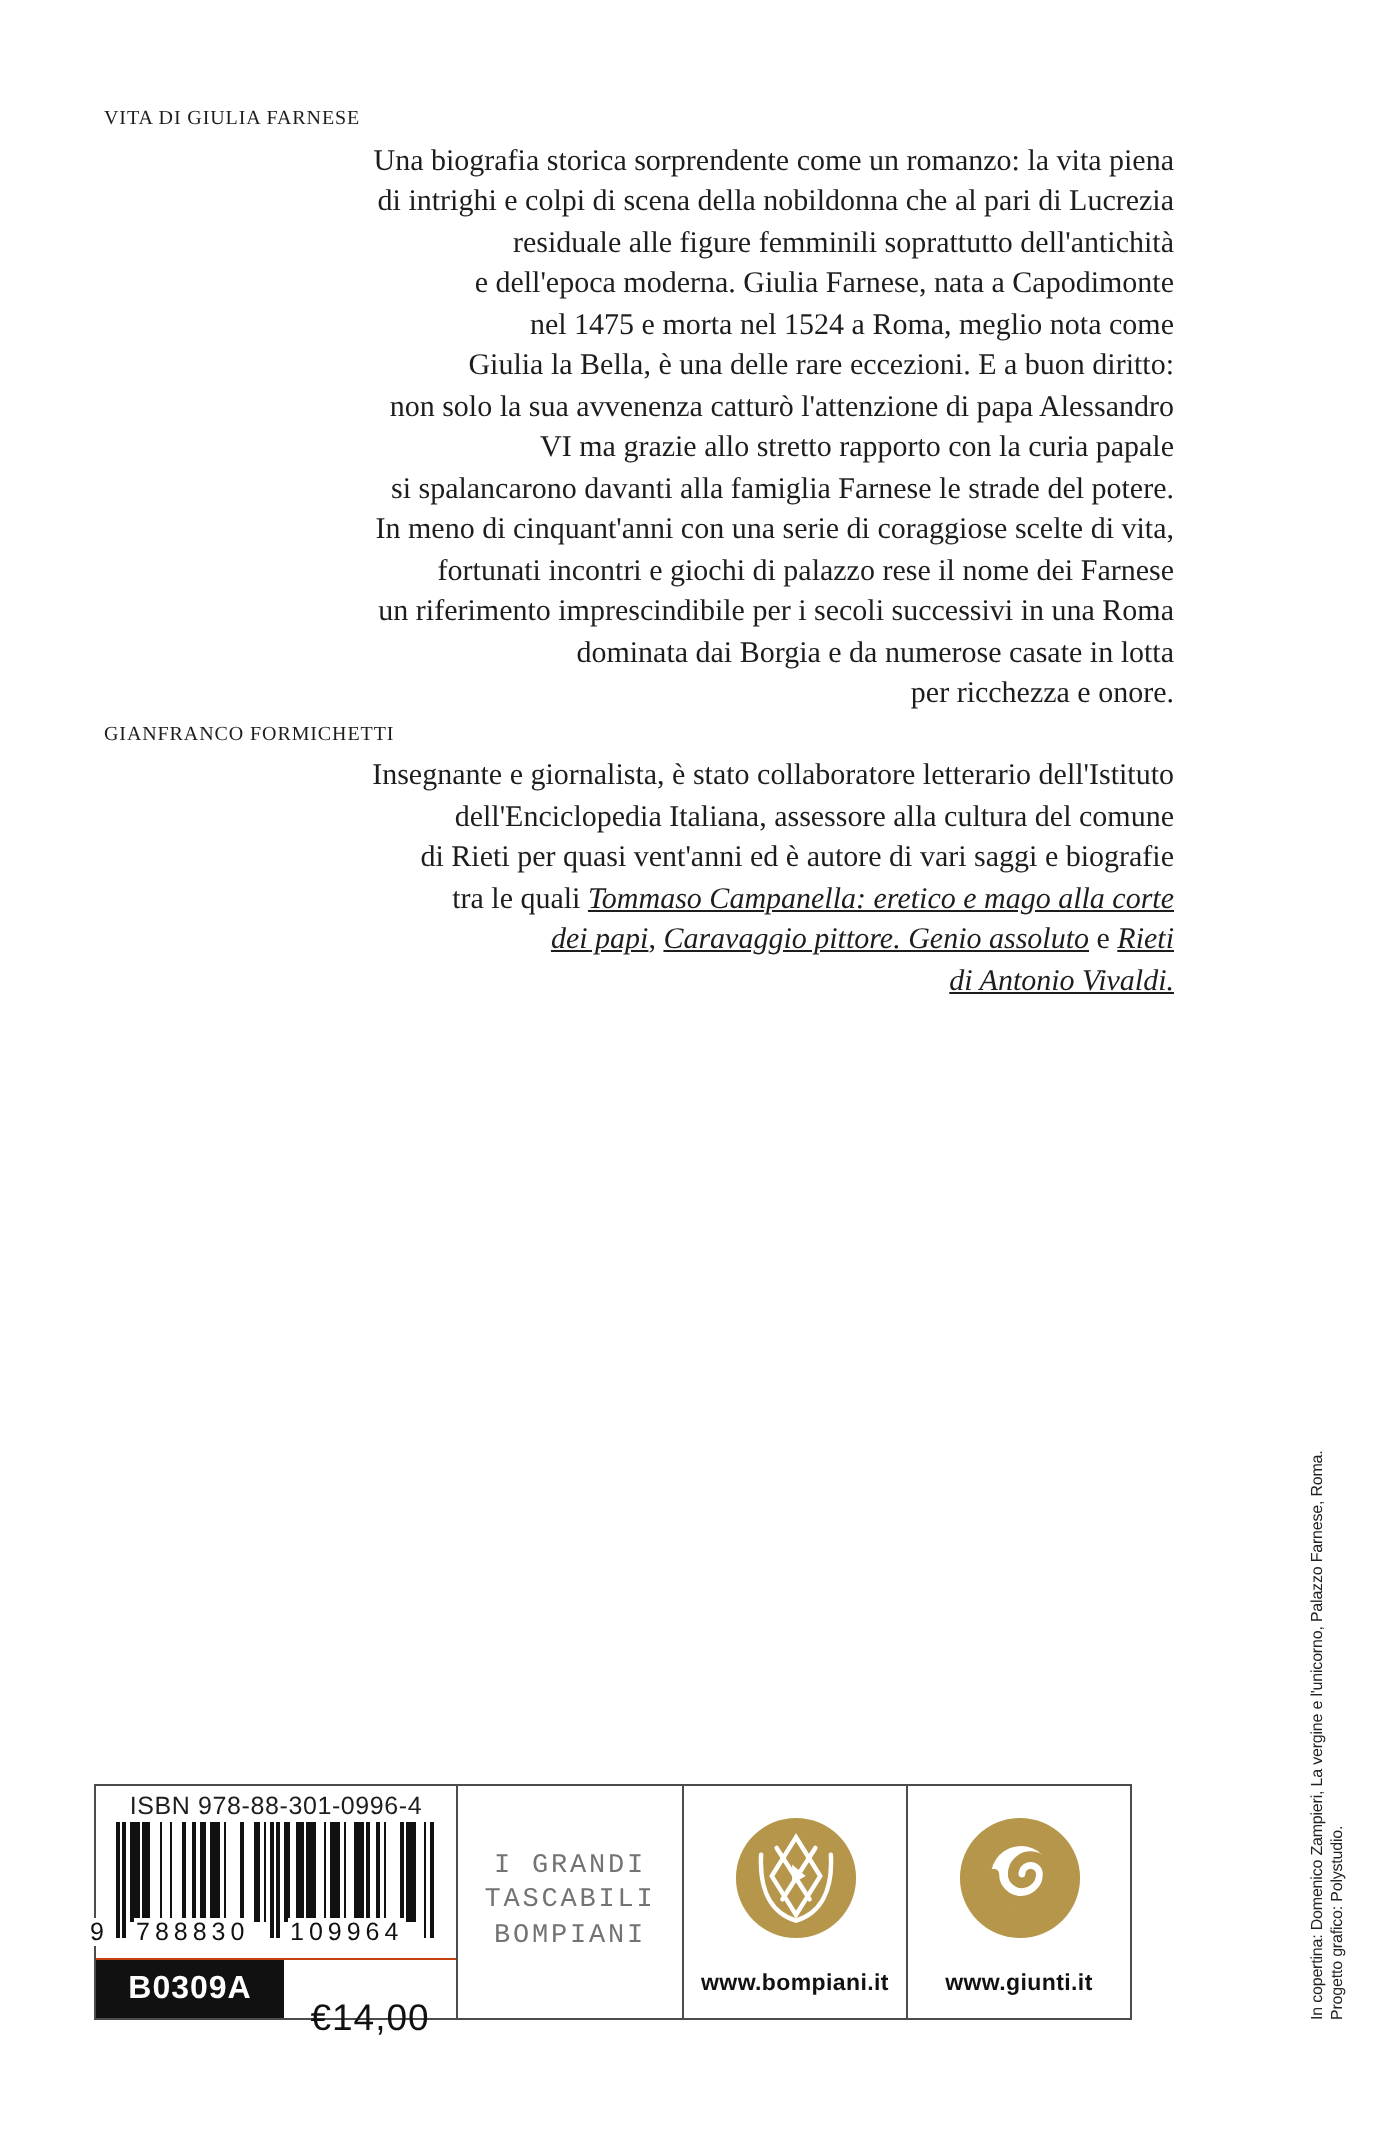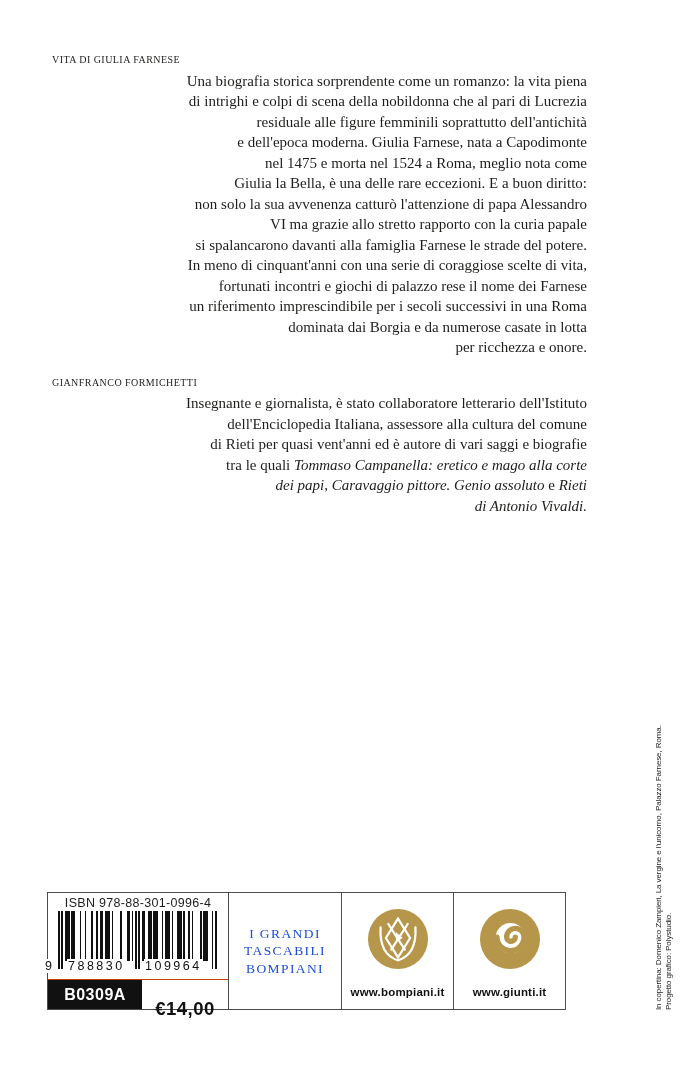--- a/index.html
+++ b/index.html
@@ -3,22 +3,22 @@
 <meta charset="utf-8">
 <style>
   html,body{margin:0;padding:0;background:#fff;}
   .page{position:relative;width:700px;height:1066px;background:#ffffff;overflow:hidden;
         font-family:"Liberation Serif",serif;color:#1d1d1b;}
 
   
   .copy{position:absolute;left:52px;top:50px;width:535px;}
   .h{font-size:10px;line-height:20.5px;letter-spacing:.45px;font-weight:400;white-space:nowrap;}
   .tl{font-size:15px;line-height:20.5px;white-space:nowrap;text-align:right;}
-  .tl em{font-style:italic;}
-  .para2{margin-top:15px;}
+  .tl em{font-style:italic;text-decoration:underline;}
+  .para2{margin-top:0;}
 
   
   .credits{position:absolute;left:654px;top:1010px;width:286px;
            transform-origin:0 0;transform:rotate(-90deg);
            font-family:"Liberation Sans",sans-serif;font-size:8px;line-height:9.6px;
            letter-spacing:-0.1px;color:#222;white-space:nowrap;}
 
   
   .footer{position:absolute;left:47px;top:892px;width:519px;height:118px;
           border:1px solid #4c4c4c;box-sizing:border-box;display:flex;
@@ -34,25 +34,25 @@
   .bd{position:absolute;top:48px;font-size:12.5px;color:#111;background:#fff;
       padding:0 1px;letter-spacing:2.5px;white-space:nowrap;}
   .bd-left{left:-13px;letter-spacing:0;}
   .bd-g1{left:10px;}
   .bd-g2{left:87px;}
   .price-row{margin-top:auto;width:100%;height:30px;border-top:1px solid #c2410c;
              display:flex;box-sizing:border-box;}
   .code{width:94px;background:#111;color:#fff;font-weight:bold;font-size:16px;
         display:flex;align-items:center;justify-content:center;letter-spacing:.5px;}
   .price{flex:1;display:flex;align-items:center;justify-content:center;
-         font-weight:bold;font-size:18.5px;color:#111;letter-spacing:.5px;margin-top:28px;}
+         font-weight:normal;font-size:18.5px;color:#111;letter-spacing:.5px;margin-top:28px;}
 
-  .c-series{width:113px;justify-content:center;font-family:Liberation Serif, serif;
+  .c-series{width:113px;justify-content:center;font-family:Liberation Mono, monospace;
             font-size:13.5px;letter-spacing:1.4px;line-height:17.5px;text-align:center;
-            color:#1d4ed8;}
+            color:#737373;}
   .c-logo{width:112px;}
   .c-logo:last-child{flex:1;}
   .c-logo svg{margin-top:15px;}
   .url{margin-top:auto;margin-bottom:11px;font-size:11.5px;font-weight:bold;
        color:#111;letter-spacing:.2px;}
 </style>
 </head>
 <body>
 
 <div class="page">

